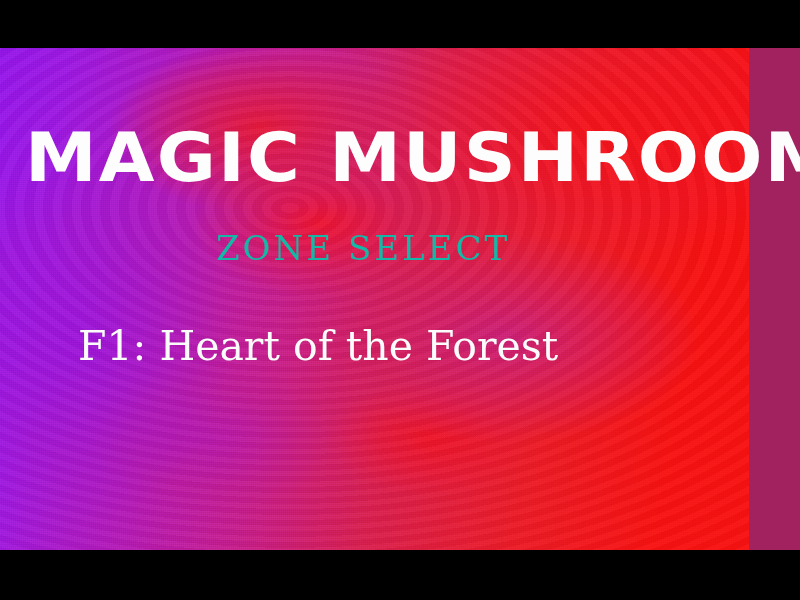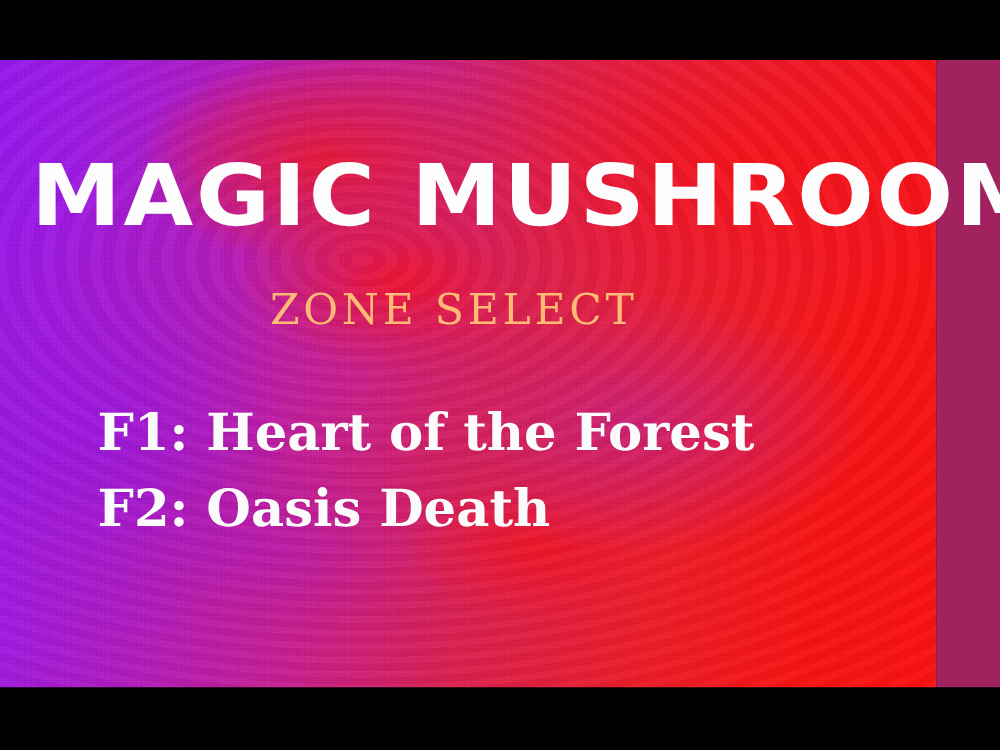--- a/index.html
+++ b/index.html
@@ -140,36 +140,36 @@
 
   #zone-select-label {
     position: absolute;
     left: 216px;
     top: 183px;
     font-family: "DejaVu Serif", serif;
     font-weight: normal;
     font-size: 34px;
     line-height: 34px;
     letter-spacing: 3px;
-    color: #fdba74;
+    color: #14b8a6;
     white-space: nowrap;
   }
 
   #zone-list {
     position: absolute;
     left: 78px;
     top: 268px;
     margin: 0;
     padding: 0;
     list-style: none;
   }
 
   .zone-entry {
     font-family: "DejaVu Serif", serif;
-    font-weight: bold;
+    font-weight: normal;
     font-size: 41px;
     line-height: 61px;
     color: #fbfbfb;
     white-space: nowrap;
     text-shadow: 0 0 1px rgba(0,0,0,0.10);
   }
 </style>
 </head>
 <body>
 
@@ -185,21 +185,20 @@
   <div id="side-panel"></div>
 
   <div id="content">
 
     <div id="game-title">MAGIC MUSHROOM</div>
 
     <div id="zone-select-label">ZONE SELECT</div>
 
     <ul id="zone-list">
       <li class="zone-entry">F1: Heart of the Forest</li>
-      <li class="zone-entry">F2: Oasis Death</li>
     </ul>
 
   </div>
 
   <div class="letterbox" id="letterbox-top"></div>
   <div class="letterbox" id="letterbox-bottom"></div>
 
 </div>
 
 </body></html>

